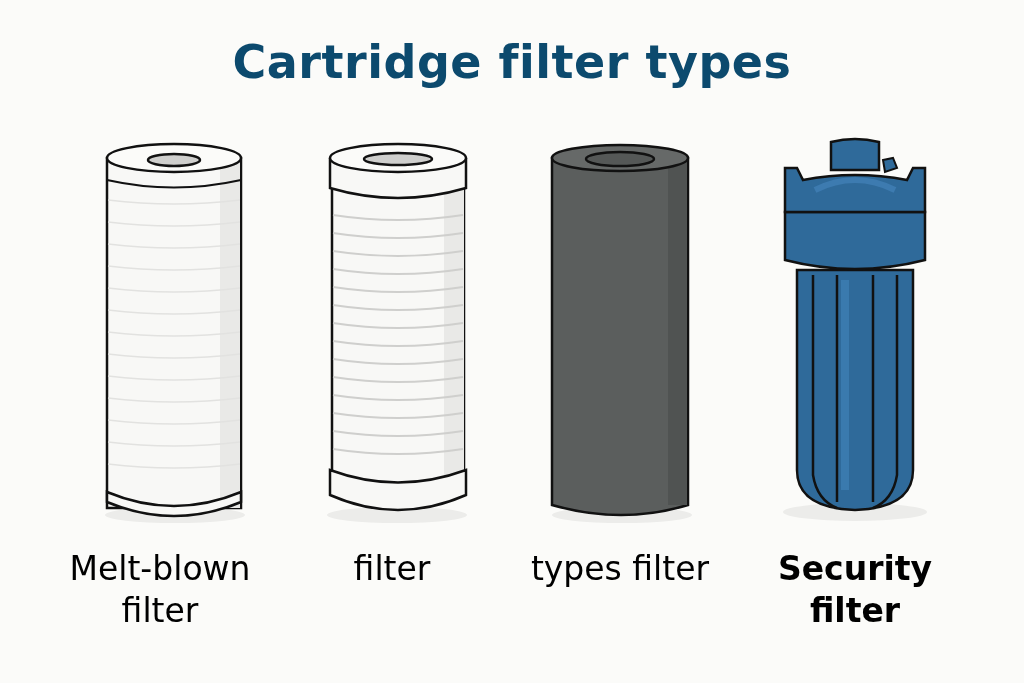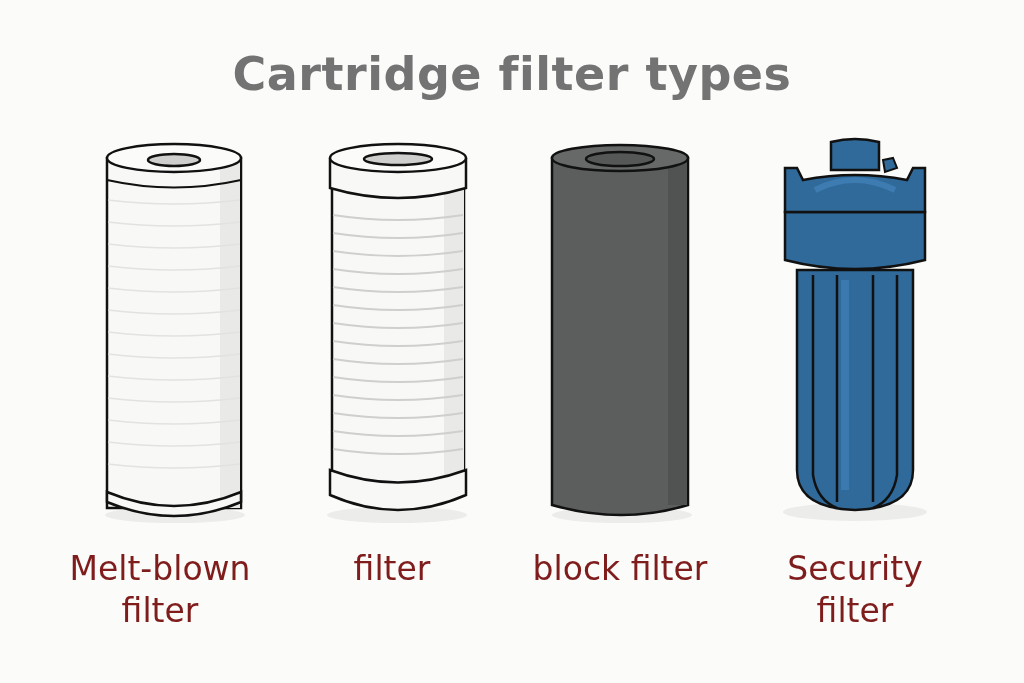--- a/index.html
+++ b/index.html
@@ -1,20 +1,20 @@
 <!DOCTYPE html>
 <html><head>
 <meta charset="utf-8">
 <style>
   html,body{margin:0;padding:0;}
   body{width:1024px;height:683px;background:#fbfbf9;position:relative;overflow:hidden;font-family:"DejaVu Sans","Liberation Sans",sans-serif;}
-  .title{position:absolute;left:0;top:47px;width:1024px;text-align:center;font-size:46px;font-weight:bold;color:#737373;letter-spacing:0.5px;}
+  .title{position:absolute;left:0;top:35px;width:1024px;text-align:center;font-size:46px;font-weight:bold;color:#0c4a6e;letter-spacing:0.5px;}
   .item{position:absolute;top:130px;width:220px;height:540px;}
   .item svg{position:absolute;left:0;top:0;}
-  .label{position:absolute;left:0;top:418px;width:220px;text-align:center;font-size:33px;line-height:42px;color:#7f1d1d;}
+  .label{position:absolute;left:0;top:418px;width:220px;text-align:center;font-size:33px;line-height:42px;color:#000000;}
 </style>
 </head>
 <body>
 
 <div class="title">Cartridge filter types</div>
 
 <div class="item" style="left:50px;">
   <svg width="220" height="400">
     <ellipse cx="125" cy="385" rx="70" ry="8" fill="#ececea"></ellipse>
     <rect x="57" y="28" width="134" height="350" fill="#f8f8f6" stroke="#111" stroke-width="2.5"></rect>
@@ -78,25 +78,25 @@
 
 <div class="item" style="left:510px;">
   <svg width="220" height="400">
     <ellipse cx="112" cy="385" rx="70" ry="8" fill="#ececea"></ellipse>
     <path d="M42 28 L42 375 Q112 395 178 375 L178 28 Z" fill="#5b5e5d" stroke="#111" stroke-width="2.5"></path>
     <rect x="158" y="30" width="19" height="345" fill="#505352"></rect>
     <ellipse cx="110" cy="28" rx="68" ry="13" fill="#666968" stroke="#111" stroke-width="2.5"></ellipse>
     <ellipse cx="110" cy="29" rx="34" ry="7" fill="#555857" stroke="#111" stroke-width="2.5"></ellipse>
   </svg>
   <div class="label">
-    <div>block filter</div>
+    <div>types filter</div>
   </div>
 </div>
 
-<div class="item" style="left:745px;">
+<div class="item" style="left:745px;font-weight:bold;">
   <svg width="220" height="400">
     <ellipse cx="110" cy="382" rx="72" ry="9" fill="#ececea"></ellipse>
     <path d="M52 140 L52 340 Q52 378 110 380 Q168 378 168 340 L168 140 Z" fill="#2f6a9a" stroke="#111" stroke-width="2.5"></path>
     <g stroke="#111" stroke-width="2.5" fill="none">
       <path d="M68 145 L68 345 Q72 370 92 378"></path>
       <path d="M152 145 L152 345 Q148 370 128 378"></path>
       <path d="M92 145 L92 372"></path>
         <path d="M128 145 L128 372"></path>
     </g>
     <rect x="96" y="150" width="8" height="210" fill="#3a7aae"></rect>

